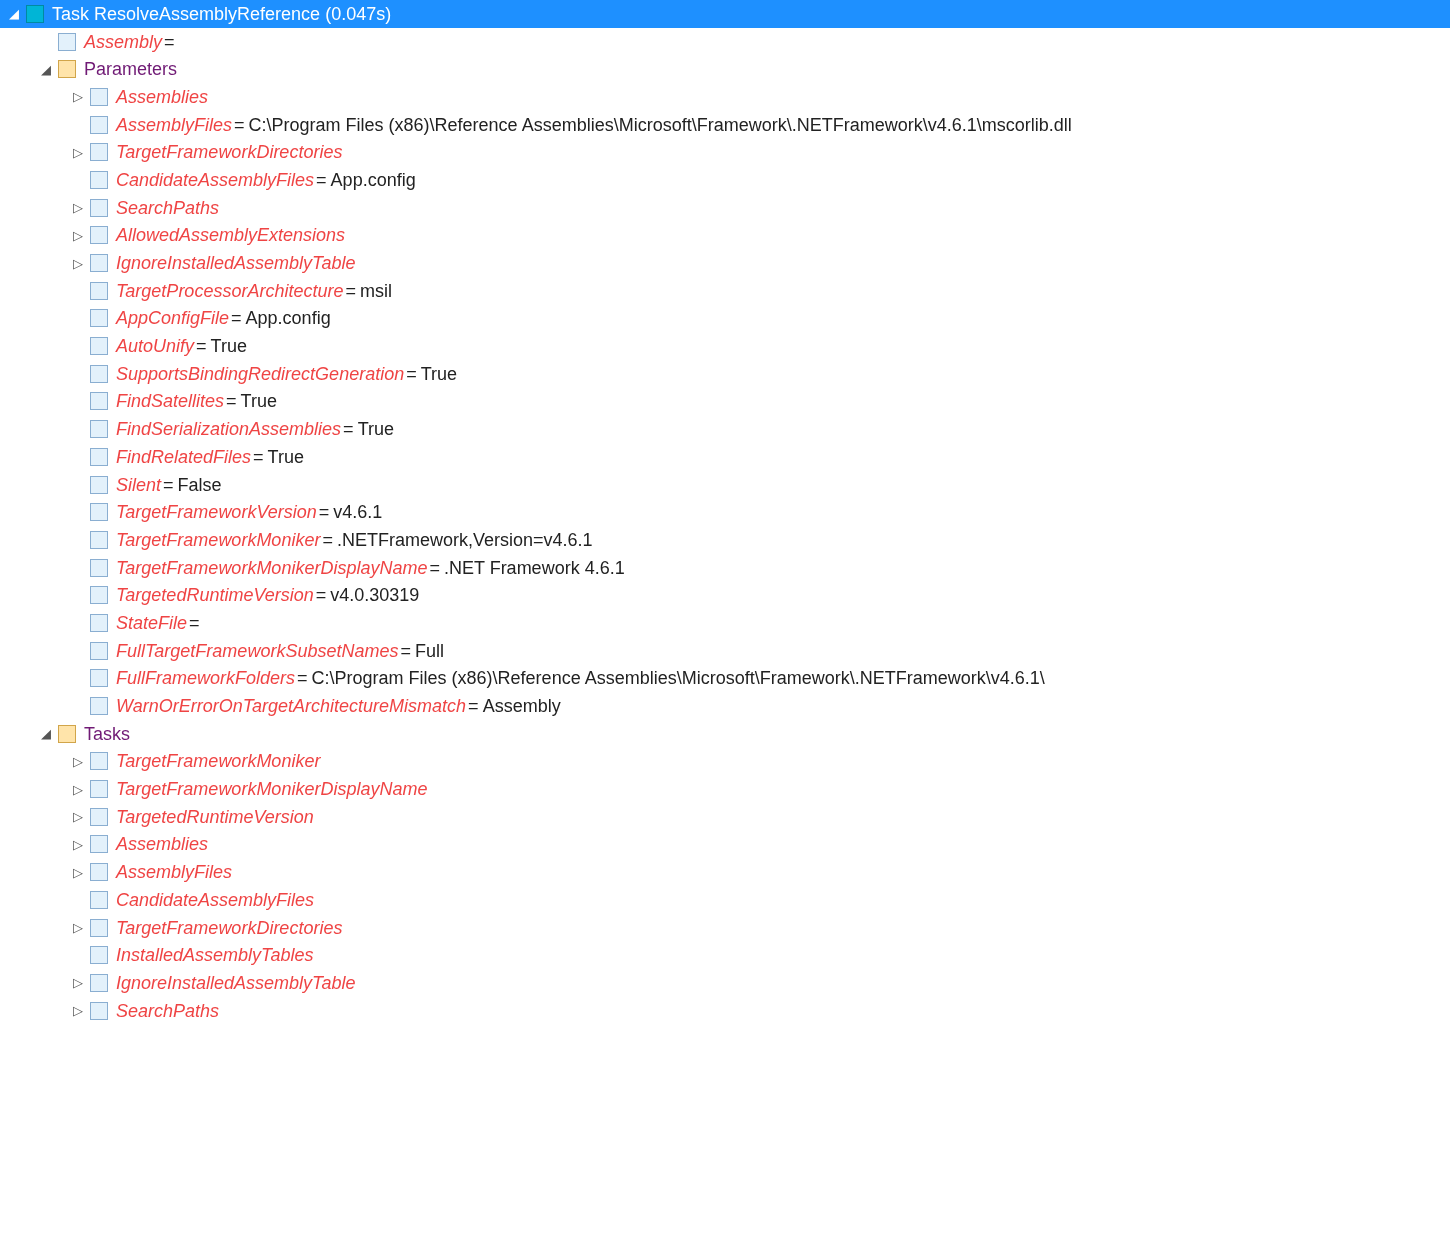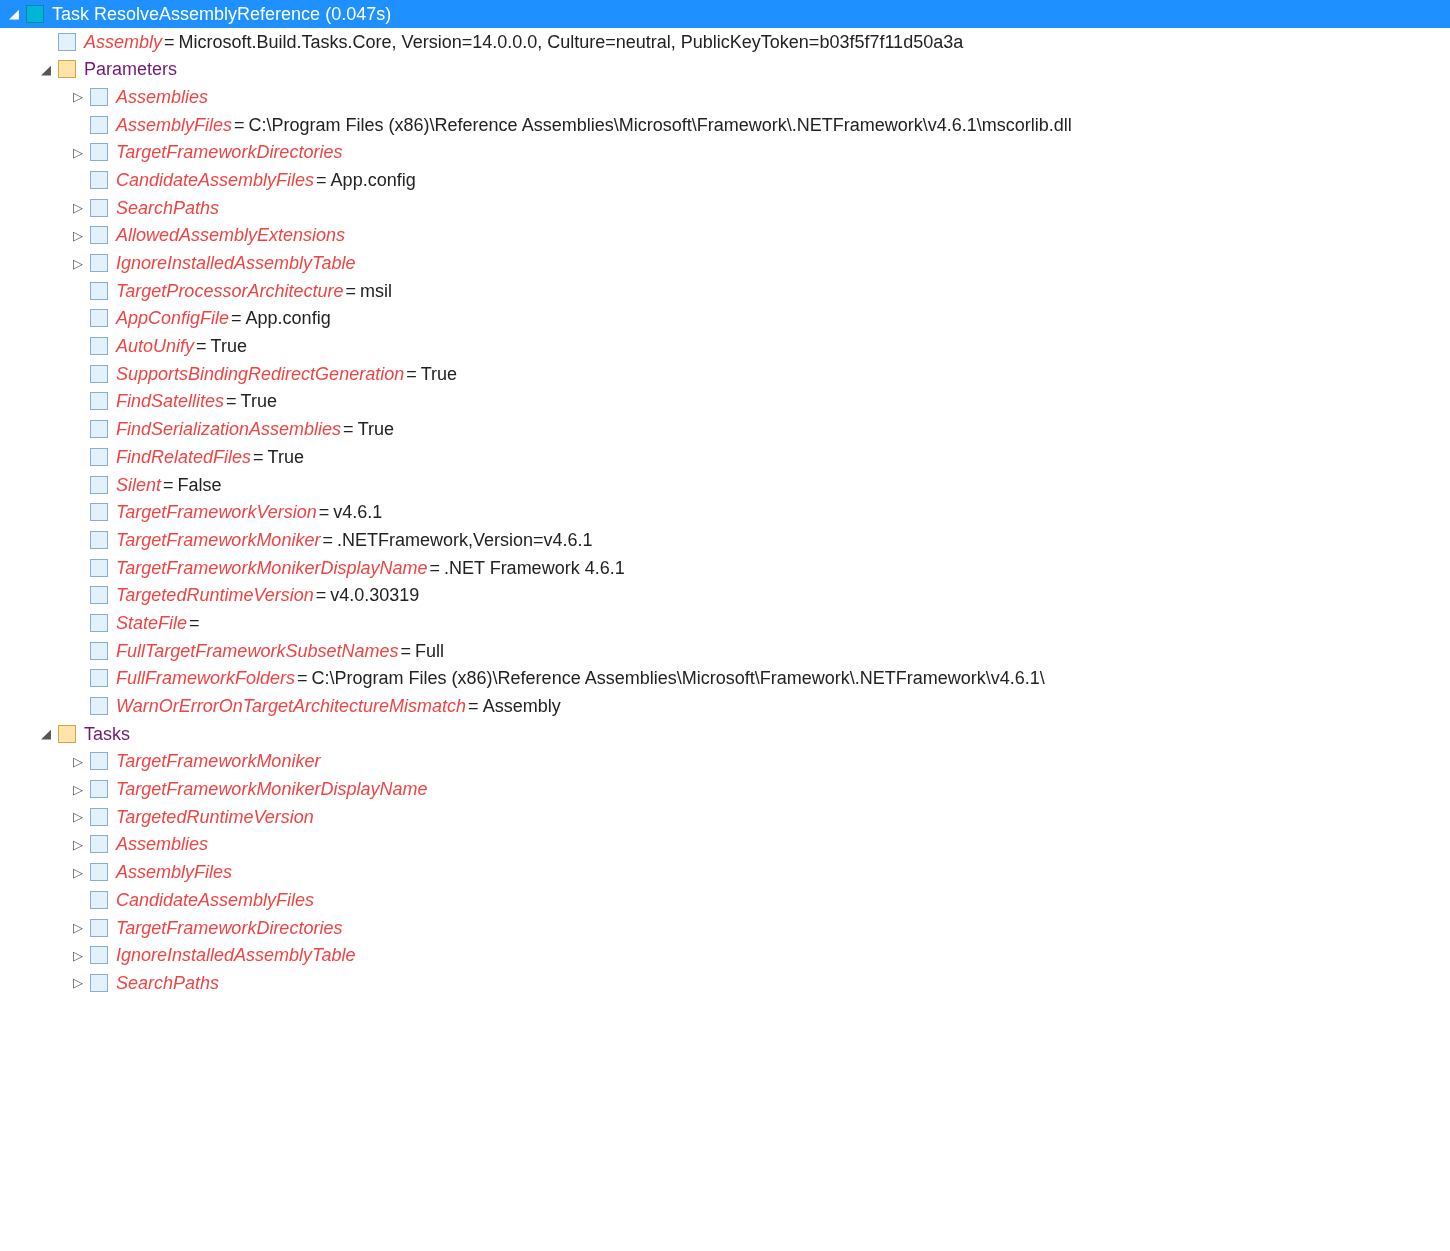--- a/index.html
+++ b/index.html
@@ -89,21 +89,20 @@
       <span>ResolveAssemblyReference</span>
       <span>(0.047s)</span>
     </span>
   </div>
 
   <div class="row lvl1">
     <span class="expander none"></span>
     <span class="sq sq-item"></span>
     <span class="key">Assembly</span>
     <span class="eq">=</span>
-    <span class="val">Microsoft.Build.Tasks.Core, Version=14.0.0.0, Culture=neutral, PublicKeyToken=b03f5f7f11d50a3a</span>
   </div>
 
   <div class="row lvl0" style="padding-left:2px;">
     <span class="expander" style="margin-left:32px;">◢</span>
     <span class="sq sq-folder"></span>
     <span class="key-folder">Parameters</span>
   </div>
 
   <div id="parameters-container">
       <div class="row lvl2">
@@ -294,20 +293,25 @@
         <span class="expander none"></span>
         <span class="sq sq-item"></span>
         <span class="key">CandidateAssemblyFiles</span>
       </div>
       <div class="row lvl2">
         <span class="expander">▷</span>
         <span class="sq sq-item"></span>
         <span class="key">TargetFrameworkDirectories</span>
       </div>
       <div class="row lvl2">
+        <span class="expander none"></span>
+        <span class="sq sq-item"></span>
+        <span class="key">InstalledAssemblyTables</span>
+      </div>
+      <div class="row lvl2">
         <span class="expander">▷</span>
         <span class="sq sq-item"></span>
         <span class="key">IgnoreInstalledAssemblyTable</span>
       </div>
       <div class="row lvl2">
         <span class="expander">▷</span>
         <span class="sq sq-item"></span>
         <span class="key">SearchPaths</span>
       </div>
     </div>

